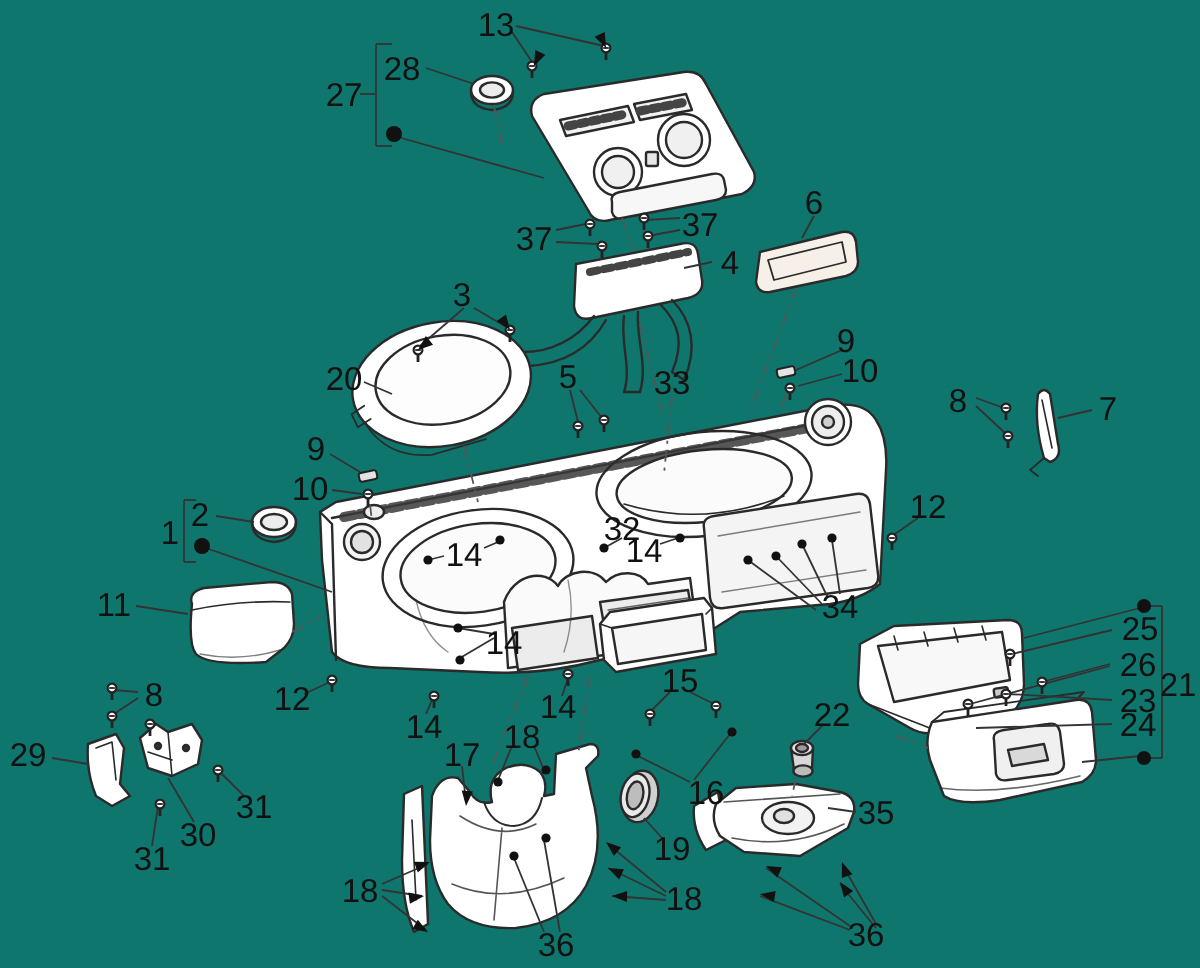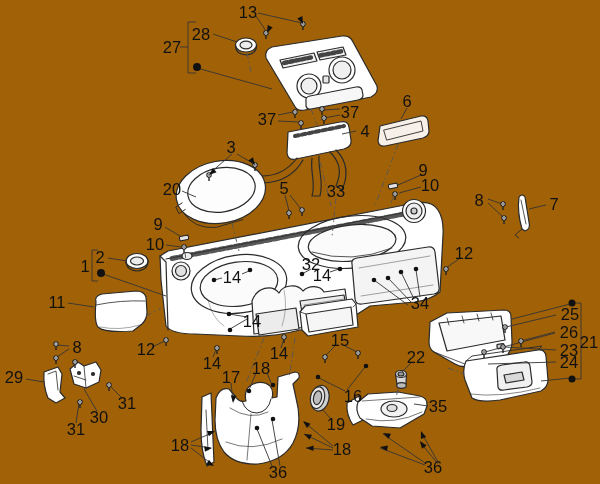--- a/index.html
+++ b/index.html
@@ -1,16 +1,16 @@
 <!DOCTYPE html>
 <html><head>
 <meta charset="utf-8">
 <style>
   html,body{margin:0;padding:0;background:#fff;}
-  #stage{width:600px;height:484px;position:relative;background:#a16207;overflow:hidden;}
+  #stage{width:600px;height:484px;position:relative;background:#0f766e;overflow:hidden;}
   svg{display:block;}
   .lbl{font-family:"Liberation Sans","DejaVu Sans",sans-serif;fill:#111;}
 </style>
 </head>
 <body>
 
 <div id="stage">
 <svg id="dia" width="600" height="484" viewBox="0 0 600 484">
   <defs>
     <g id="screwg">

